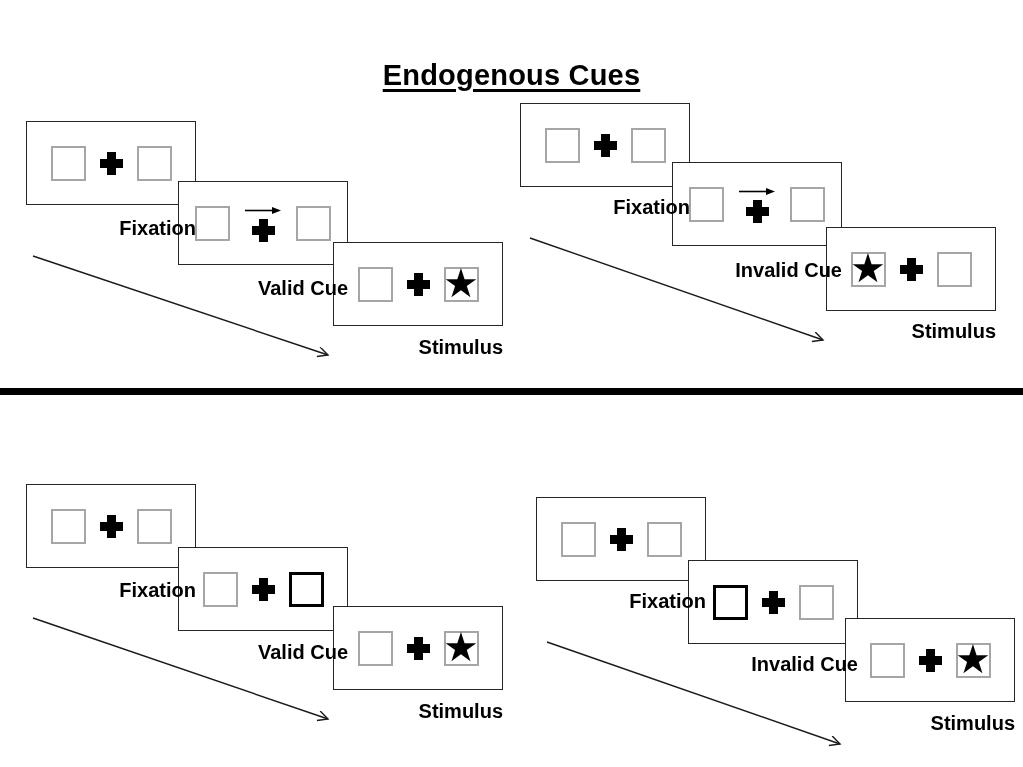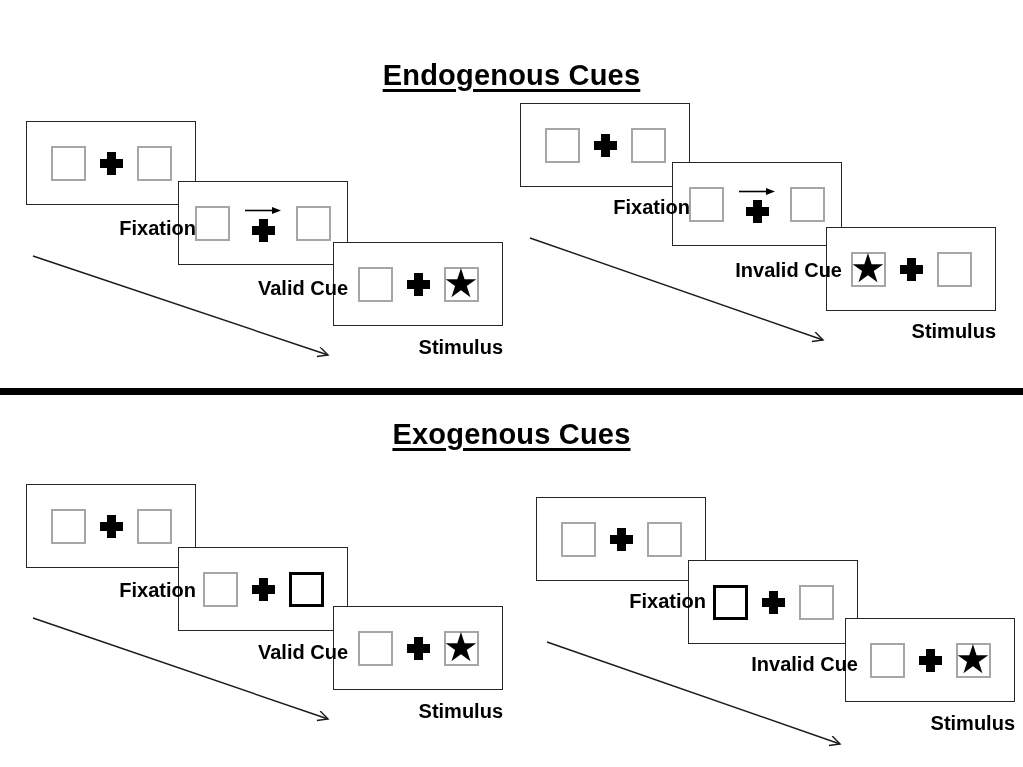--- a/index.html
+++ b/index.html
@@ -61,21 +61,20 @@
       </marker>
     </defs>
     <line x1="33" y1="256" x2="328" y2="355" stroke="#1a1a1a" stroke-width="1.4" marker-end="url(#ah)"></line>
     <line x1="530" y1="238" x2="823" y2="340" stroke="#1a1a1a" stroke-width="1.4" marker-end="url(#ah)"></line>
     <line x1="33" y1="618" x2="328" y2="719" stroke="#1a1a1a" stroke-width="1.4" marker-end="url(#ah)"></line>
     <line x1="547" y1="642" x2="840" y2="744" stroke="#1a1a1a" stroke-width="1.4" marker-end="url(#ah)"></line>
   </svg>
 
   <div class="section-title title-endo">Endogenous Cues</div>
   <div class="divider"></div>
-  <div class="section-title title-exo">Exogenous Cues</div>
 
   <div class="panel p1 g1-p1">
     <div class="sq"></div>
     <div class="ccol">
         <div class="plus">
           <span class="pb h"></span>
           <span class="pb v"></span>
         </div>
       </div>
     <div class="sq"></div>

